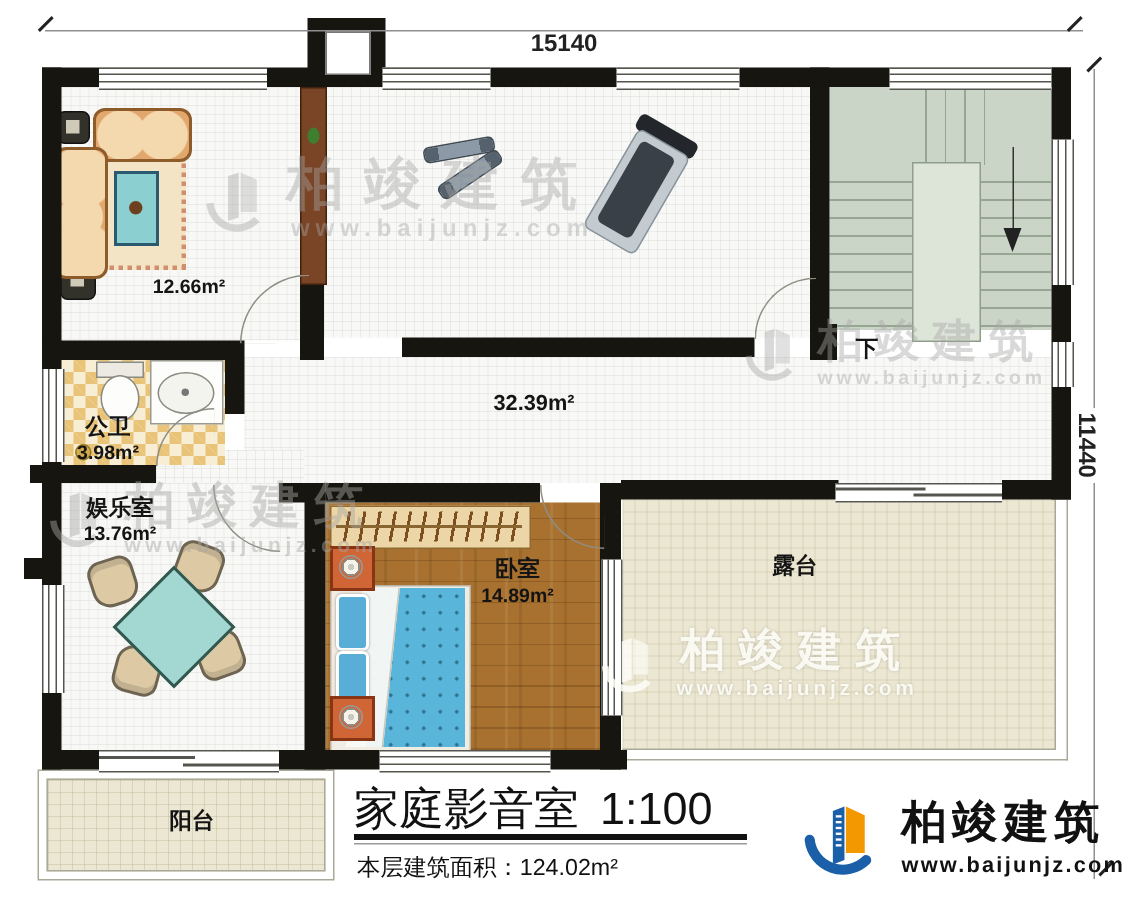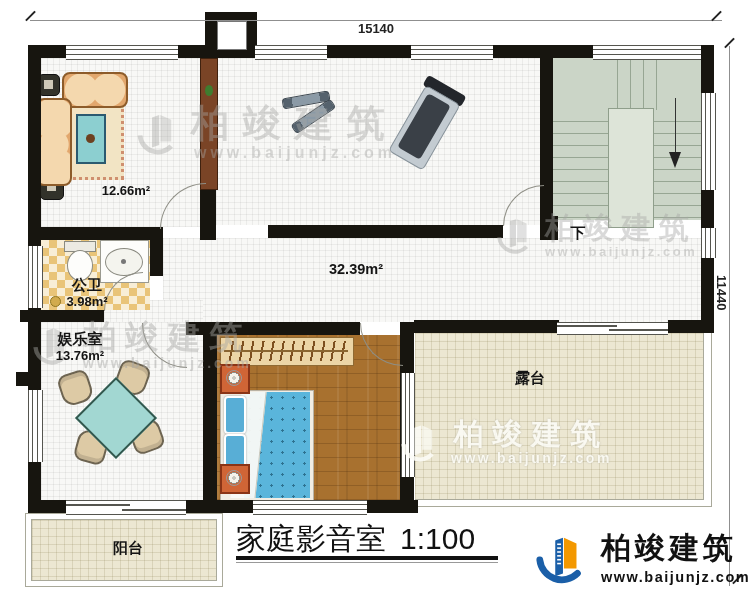--- a/index.html
+++ b/index.html
@@ -38,21 +38,21 @@
   .wm .u{font-weight:bold;white-space:nowrap}
   .gray-wm{color:#a7a7a5;opacity:.42}
   .white-wm{color:#fdfdf8;opacity:.85;text-shadow:0 0 2px rgba(150,150,140,.6)}
   .sofa{position:absolute;background-color:#e2a76d;border:2px solid #8d5c2a;border-radius:8px}
   .chair{position:absolute;width:27px;height:28px;background:#ddcaa5;border:2px solid #6d6451;
     border-radius:9px 9px 12px 12px;box-shadow:inset 0 4px 0 rgba(0,0,0,.12)}
   .dbar{position:absolute;border-radius:4px;border:1px solid #3f4a53;
     background:linear-gradient(90deg,#55626d 0 9px,#8b9aa6 9px calc(100% - 9px),#55626d calc(100% - 9px))}
   .tick{position:absolute;width:13px;height:2px;background:#222;transform:rotate(-45deg)}
   .dimline{position:absolute;background:#8f8f8f}
-  .dimtext{position:absolute;font-size:13px;font-weight:bold;color:#222}
+  .dimtext{position:absolute;font-size:16px;font-weight:bold;color:#222}
   .nstand{position:absolute;width:26px;height:26px;background:#d06536;border:2px solid #8a3416}
   .lamp{position:absolute;left:4px;top:4px;width:14px;height:14px;border-radius:50%;
     background:radial-gradient(circle,#c9c9c0 0 2px,#f5f3ea 2px 5px,#8d8d85 5px 6px,transparent 6px);border:1px solid #999}
 </style>
 </head>
 <body>
 
 <div id="canvas">
 
   <div class="abs floor-grid" style="left:163px;top:238px;width:538px;height:84px"></div>
@@ -256,27 +256,31 @@
       </svg>
     <span class="col">
         <span class="n" style="font-size:30px;letter-spacing:9px">柏竣建筑</span>
     <span class="u" style="font-size:14px;letter-spacing:2.5px">www.baijunjz.com</span>
       </span>
   </div>
 
   <div class="rlabel" style="left:66px;top:183px;width:120px">
     <div class="rarea">12.66m²</div>
   </div>
-  <div class="rlabel" style="left:47px;top:276px;width:80px">
+  <div class="rlabel" style="left:32px;top:276px;width:80px">
     <div class="rname">公卫</div>
     <div class="rarea">3.98m²</div>
   </div>
   <div class="rlabel" style="left:28px;top:330px;width:104px">
     <div class="rname">娱乐室</div>
     <div class="rarea">13.76m²</div>
+  </div>
+  <div class="rlabel" style="left:295px;top:371px;width:100px">
+    <div class="rname">卧室</div>
+    <div class="rarea">14.89m²</div>
   </div>
   <div class="rlabel" style="left:316px;top:261px;width:80px">
     <div class="rname" style="font-size:14.5px">32.39m²</div>
   </div>
   <div class="rlabel" style="left:490px;top:369px;width:80px">
     <div class="rname">露台</div>
   </div>
   <div class="rlabel" style="left:83px;top:539px;width:90px">
     <div class="rname">阳台</div>
   </div>
@@ -291,20 +295,23 @@
   <i class="dimline" style="left:729px;top:46px;width:1px;height:540px"></i>
   <i class="tick" style="left:723px;top:42px"></i>
   <i class="tick" style="left:731px;top:578px"></i>
   <div class="dimtext" style="left:714px;top:272px;writing-mode:vertical-rl;background:#fff;padding:3px 0">11440</div>
 
   <div class="abs" style="left:236px;top:519px;font-size:30px;color:#111;white-space:nowrap">
     <span>家庭影音室</span><span style="margin-left:14px">1:100</span>
   </div>
   <i class="abs" style="left:236px;top:556px;width:262px;height:4px;background:#111"></i>
   <i class="abs" style="left:236px;top:562px;width:262px;height:1px;background:#999"></i>
+  <div class="abs" style="left:238px;top:568px;font-size:15.5px;color:#111;white-space:nowrap">
+    <span>本层建筑面积：</span><span>124.02m²</span>
+  </div>
 
   <div class="abs" style="left:533px;top:528px;display:flex;align-items:center;gap:10px">
     <svg width="58" height="56" viewBox="0 0 60 58">
       <path d="M7 32 A23 23 0 0 0 46 46" fill="none" stroke="#1b5fa8" stroke-width="7" stroke-linecap="round"></path>
       <polygon points="23,12 31,9 31,46 23,49" fill="#1b5fa8"></polygon>
       <polygon points="32,9 45,15 45,41 32,41" fill="#f39800"></polygon>
       <g fill="#fff">
           <rect x="25" y="15" width="4" height="1.6"></rect>
           <rect x="25" y="19" width="4" height="1.6"></rect>
           <rect x="25" y="23" width="4" height="1.6"></rect>

